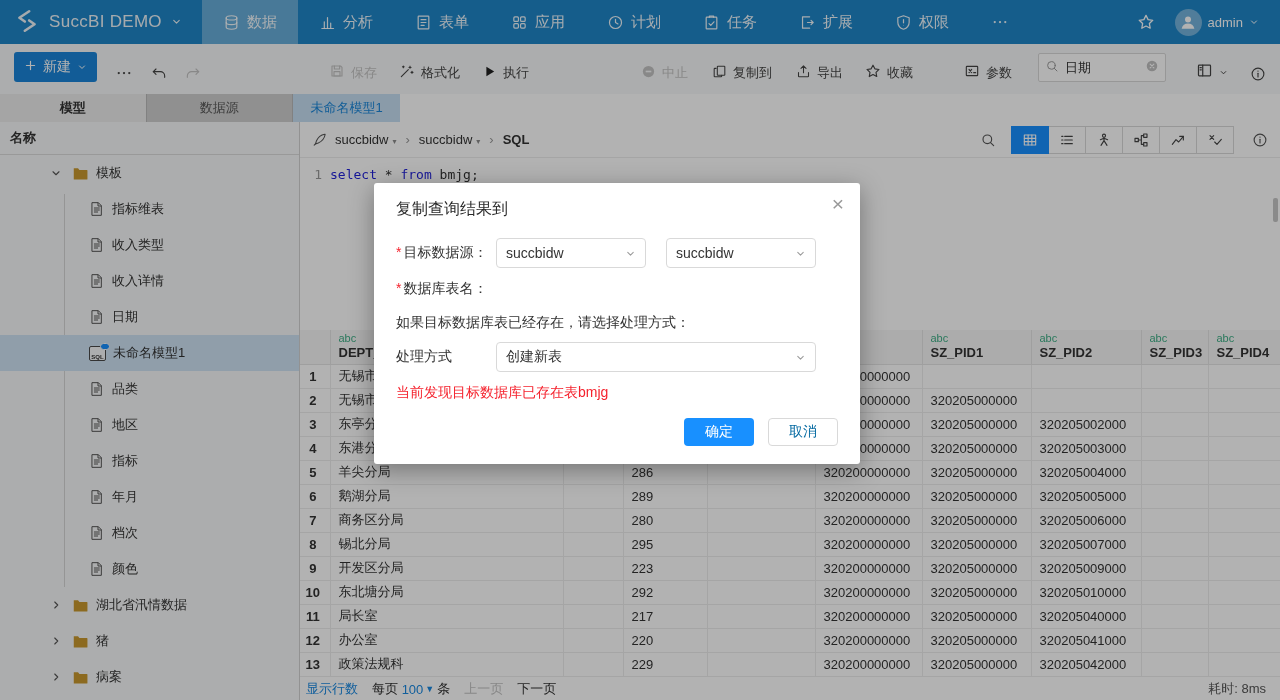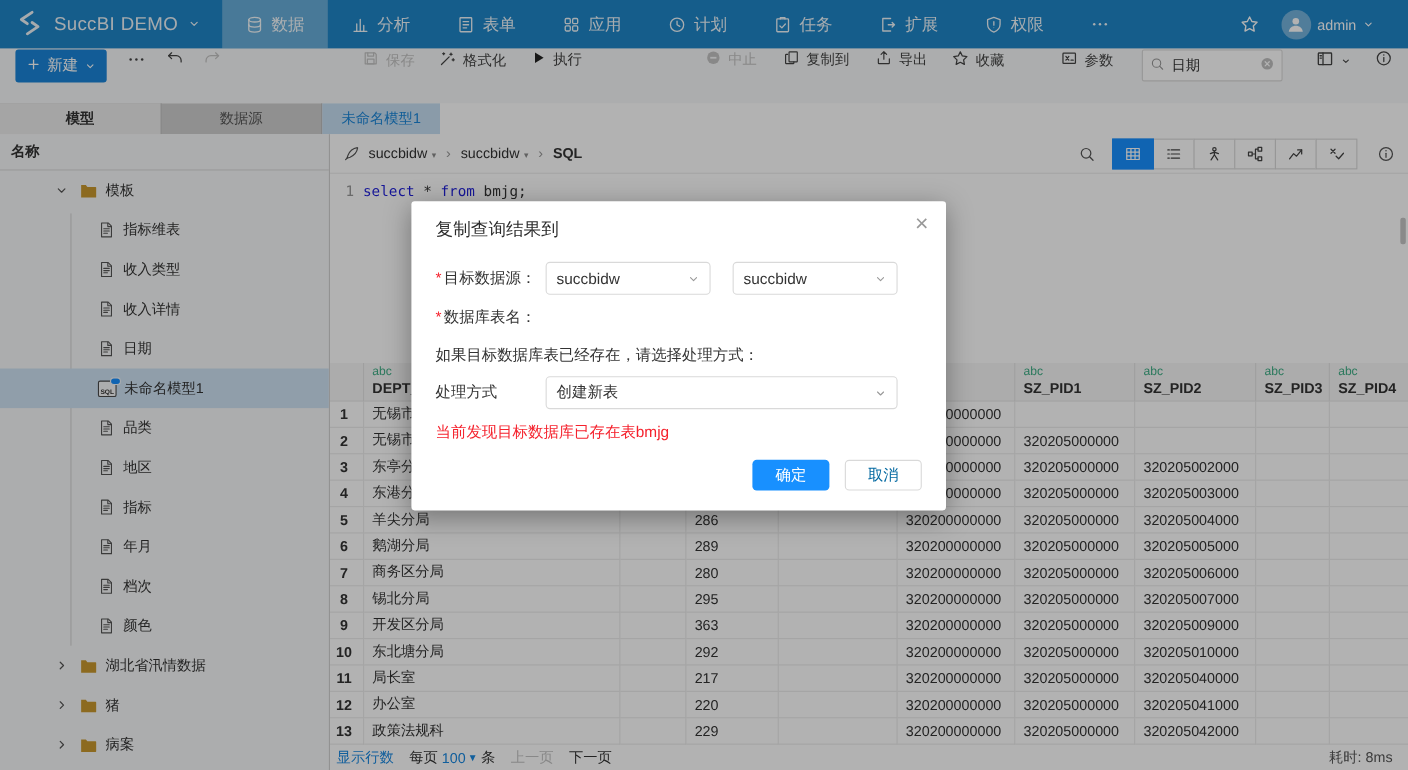--- a/index.html
+++ b/index.html
@@ -10,28 +10,28 @@
 
   
   .topnav{position:absolute;left:0;top:0;width:1280px;height:44px;background:#1f86c8;
           display:flex;align-items:center;color:#fff;z-index:1}
   .brand{display:flex;align-items:center;gap:9px;padding:0 20px 0 14px;height:100%;color:#eef4f8}
   .brand-name{font-size:17px;letter-spacing:.3px}
   .nav-items{display:flex;height:100%}
   .nav-item{display:flex;align-items:center;gap:7px;padding:0 21px;font-size:15px;
             color:rgba(255,255,255,.93);cursor:pointer}
   .nav-item.active{background:rgba(255,255,255,.33)}
-  .nav-right{margin-left:auto;display:flex;align-items:center;gap:20px;padding-right:31px}
+  .nav-right{margin-left:auto;display:flex;align-items:center;gap:20px;padding-right:21px}
   .avatar{width:27px;height:27px;border-radius:50%;background:rgba(255,255,255,.38);
           display:flex;align-items:center;justify-content:center;overflow:hidden;color:#fff}
   .user-box{display:flex;align-items:center;gap:6px;font-size:13px}
 
   
   .toolbar{position:absolute;left:0;top:44px;width:1280px;height:50px;background:#f7f8f9;
-           display:flex;align-items:flex-start;padding:1px 14px}
+           display:flex;align-items:flex-end;padding:12px 14px}
   .btn-new{background:#1b85d8;color:#fff;height:30px;border-radius:3px;display:flex;
            align-items:center;gap:6px;padding:0 10px;font-size:14px;cursor:pointer}
   .tbtn{display:flex;align-items:center;gap:6px;color:#444;font-size:13px;cursor:pointer}
   .tbtn.disabled{color:#c3c3c3;cursor:default}
   .ml18{margin-left:18px}.ml22{margin-left:22px}.ml24{margin-left:24px}
   .searchbox{margin-left:26px;width:128px;height:29px;border:1px solid #d9d9d9;border-radius:2px;
              background:#fff;display:flex;align-items:center;padding:0 6px;gap:6px}
   .searchbox .q{color:#999}
   .searchbox .val{flex:1;color:#333;font-size:13px;white-space:nowrap;overflow:hidden}
   .clear-ic{color:#c0c0c0}
@@ -761,21 +761,21 @@
             <td>320200000000</td>
             <td>320205000000</td>
             <td>320205007000</td>
             <td></td>
             <td></td>
           </tr>
           <tr>
             <td class="rn">9</td>
             <td>开发区分局</td>
             <td></td>
-            <td>363</td>
+            <td>223</td>
             <td></td>
             <td>320200000000</td>
             <td>320205000000</td>
             <td>320205009000</td>
             <td></td>
             <td></td>
           </tr>
           <tr>
             <td class="rn">10</td>
             <td>东北塘分局</td>

